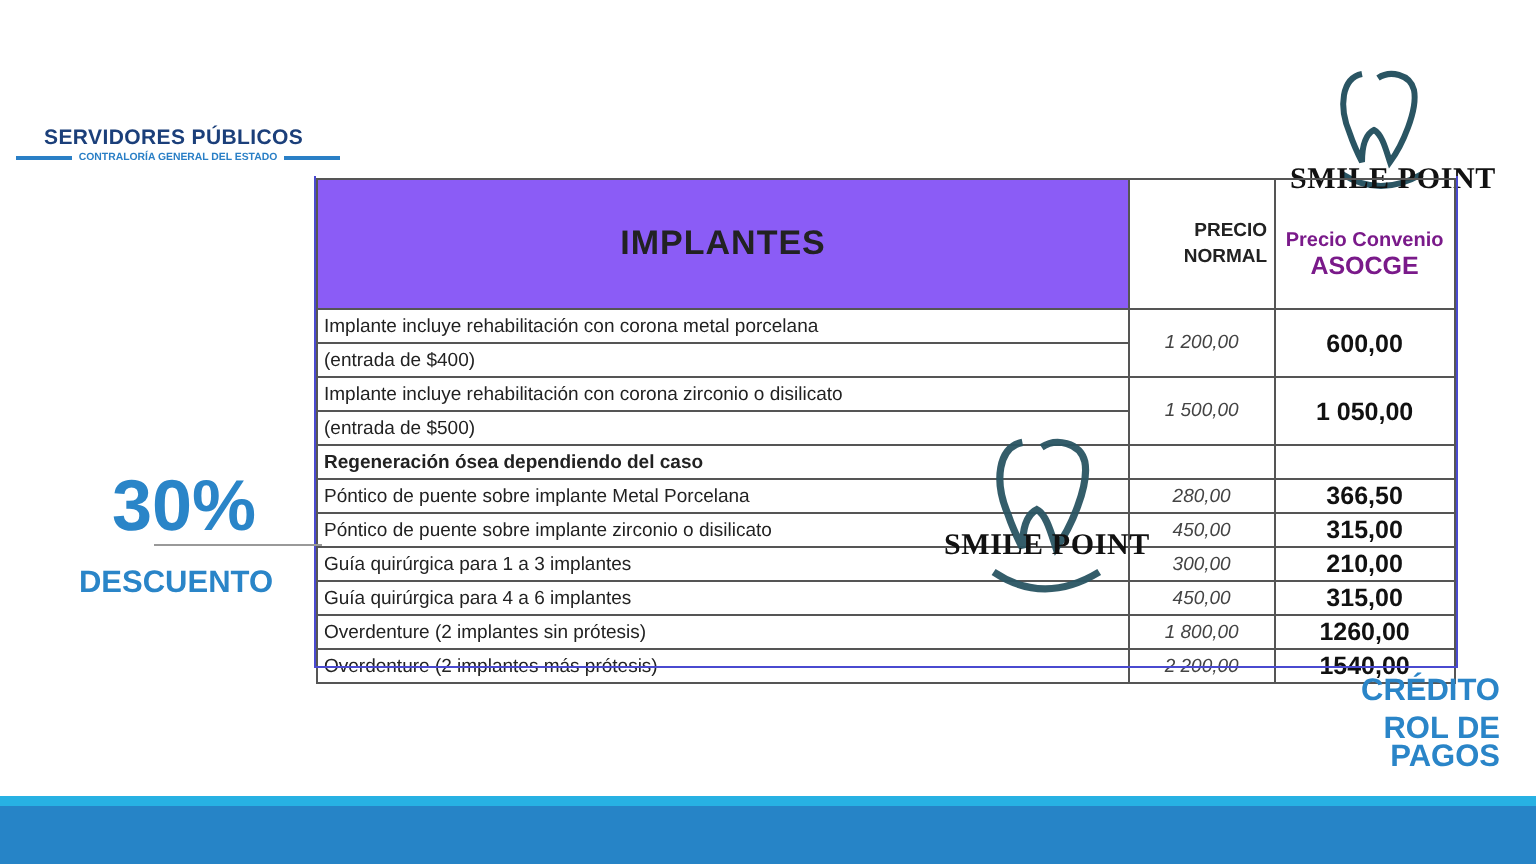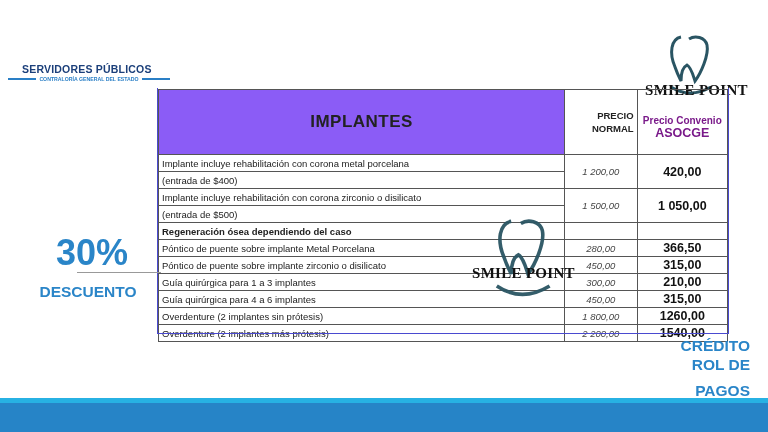--- a/index.html
+++ b/index.html
@@ -49,21 +49,21 @@
 <table>
   <tbody>
       <tr>
     <td class="hdr c1">IMPLANTES</td>
     <td class="hdr2 c2"><span>PRECIO</span><br><span>NORMAL</span></td>
     <td class="hdr3 c3" style="vertical-align:bottom;padding-bottom:14px;"><span class="a">Precio Convenio</span><br><span class="b">ASOCGE</span></td>
   </tr>
   <tr>
     <td>Implante incluye rehabilitación con corona metal porcelana</td>
     <td class="pn" rowspan="2">1 200,00</td>
-    <td class="pc" rowspan="2">420,00</td>
+    <td class="pc" rowspan="2">600,00</td>
   </tr>
   <tr>
         <td>(entrada de $400)</td>
       </tr>
   <tr>
     <td>Implante incluye rehabilitación con corona zirconio o disilicato</td>
     <td class="pn" rowspan="2">1 500,00</td>
     <td class="pc" rowspan="2">1 050,00</td>
   </tr>
   <tr>
@@ -113,16 +113,16 @@
   <path d="M4 58 Q25 72 48 58" fill="none" stroke="#2a5563" stroke-width="3"></path>
 </svg>
 <div class="sp-text" style="left:472px;top:265px;font-size:15px;">SMILE POINT</div>
 
 <div class="big" style="left:30px;top:232px;width:124px;font-size:36px;">30%</div>
 <div class="hline"></div>
 <div class="big" style="left:26px;top:283px;width:124px;font-size:15.5px;">DESCUENTO</div>
 
 <div class="big" style="left:650px;top:337px;width:100px;text-align:right;font-size:15.5px;">CRÉDITO</div>
 <div class="big" style="left:650px;top:356px;width:100px;text-align:right;font-size:15.5px;">ROL DE</div>
-<div class="big" style="left:650px;top:382px;width:100px;text-align:right;font-size:15.5px;">PAGOS</div>
+<div class="big" style="left:650px;top:370px;width:100px;text-align:right;font-size:15.5px;">PAGOS</div>
 
 <div class="bar1"></div>
 <div class="bar2"></div>
 
 </body></html>

